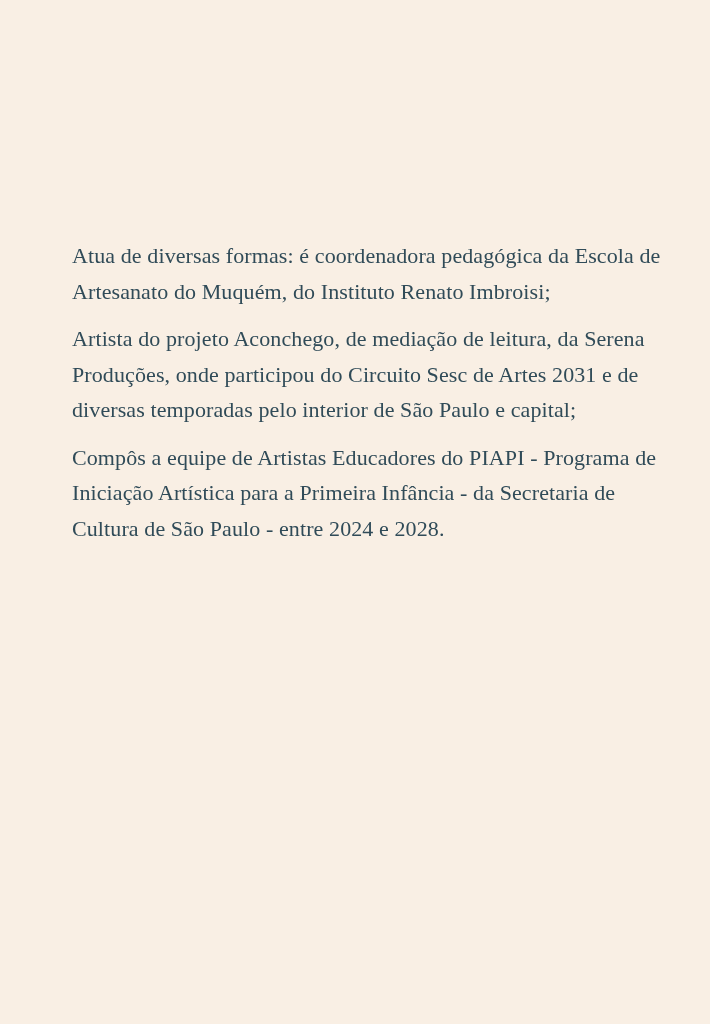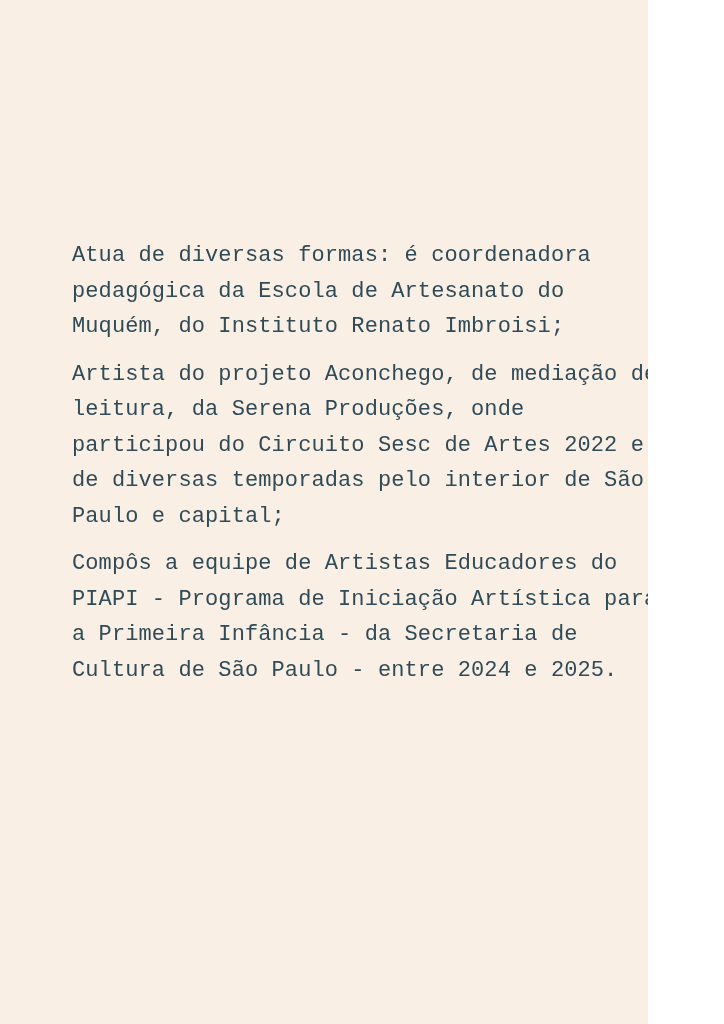--- a/index.html
+++ b/index.html
@@ -1,25 +1,25 @@
 <!DOCTYPE html>
 <html style="--page-bg: #f9efe4; --text-color: #304b58;"><head>
 <meta charset="utf-8">
 <style>
   html, body {
     margin: 0;
     padding: 0;
   }
   .page {
     position: relative;
-    width: 648px;
+    width: 710px;
     height: 1024px;
     background: var(--page-bg, #f9efe4);
     overflow: hidden;
-    font-family: Liberation Mono, monospace;
+    font-family: Liberation Serif, serif;
   }
   .content {
     position: absolute;
     top: 238px;
     left: 72px;
     width: 592px;
     color: var(--text-color, #304b58);
     font-size: 22px;
     line-height: 35.5px;
     letter-spacing: 0.1px;
@@ -27,16 +27,16 @@
   .content p {
     margin: 0 0 12px 0;
   }
 </style>
 </head>
 <body>
 
 <div class="page">
   <div class="content">
     <p>Atua de diversas formas: é coordenadora pedagógica da Escola de Artesanato do Muquém, do Instituto Renato Imbroisi;</p>
-    <p>Artista do projeto Aconchego, de mediação de leitura, da Serena Produções, onde participou do Circuito Sesc de Artes 2022 e de diversas temporadas pelo interior de São Paulo e capital;</p>
-    <p>Compôs a equipe de Artistas Educadores do PIAPI - Programa de Iniciação Artística para a Primeira Infância - da Secretaria de Cultura de São Paulo - entre 2024 e 2025.</p>
+    <p>Artista do projeto Aconchego, de mediação de leitura, da Serena Produções, onde participou do Circuito Sesc de Artes 2031 e de diversas temporadas pelo interior de São Paulo e capital;</p>
+    <p>Compôs a equipe de Artistas Educadores do PIAPI - Programa de Iniciação Artística para a Primeira Infância - da Secretaria de Cultura de São Paulo - entre 2024 e 2028.</p>
   </div>
 </div>
 
 </body></html>

